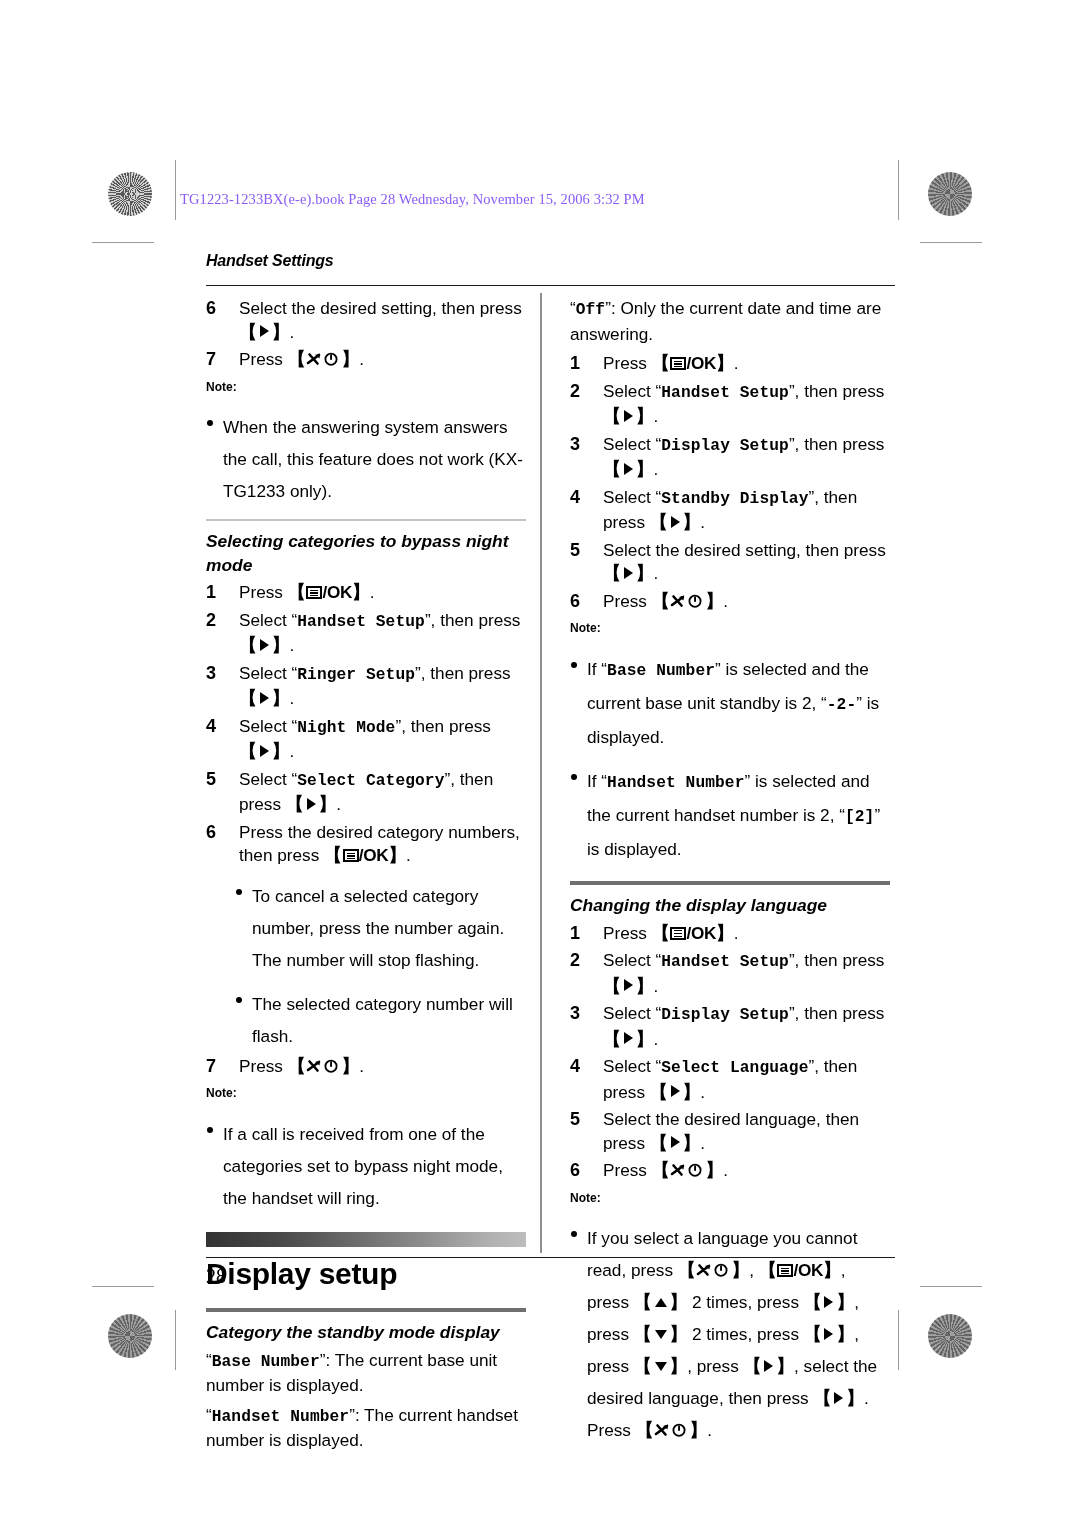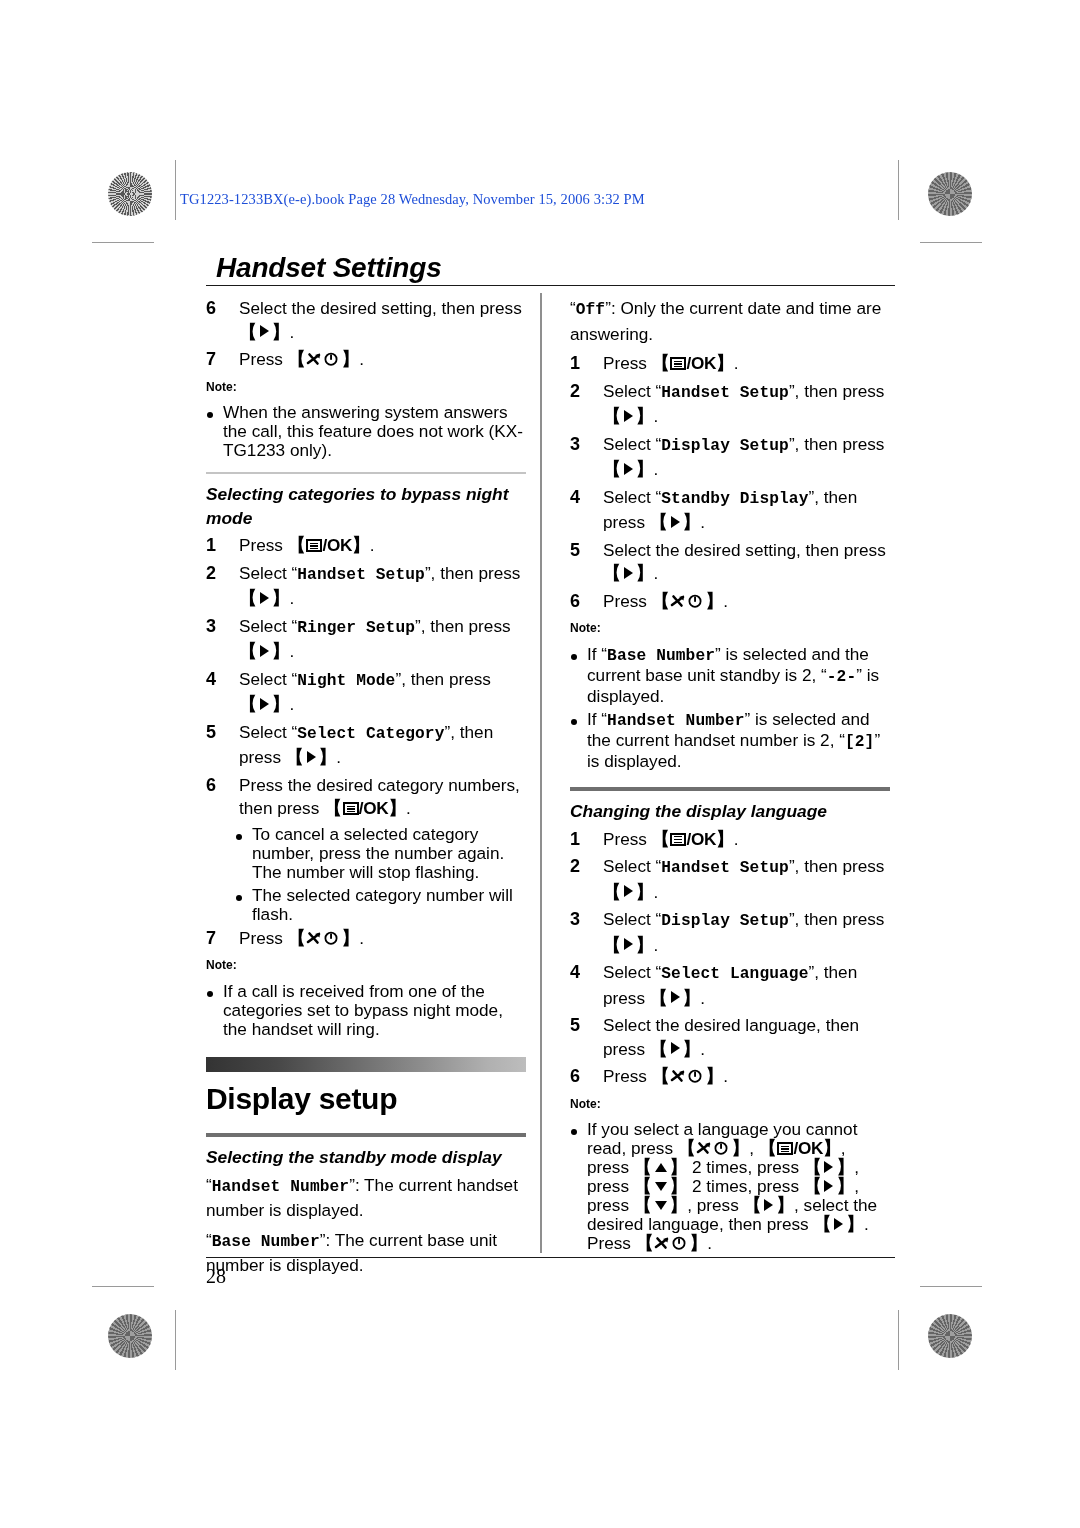--- a/index.html
+++ b/index.html
@@ -50,30 +50,30 @@
     width: 720px;
     height: 1115px;
   }
 
   .filename-line {
     position: absolute;
     left: 5px;
     top: 6px;
     font-family: "Liberation Serif", serif;
     font-size: 14.5px;
-    color: #1d4ed8;
+    color: #8b5cf6;
     letter-spacing: 0.1px;
     white-space: nowrap;
   }
 
   .section-title {
     position: absolute;
-    left: 41px;
+    left: 31px;
     top: 67px;
-    font-size: 28px;
+    font-size: 16px;
     font-style: italic;
     font-weight: bold;
     letter-spacing: -0.2px;
   }
 
   .rule-top {
     position: absolute;
     left: 31px;
     top: 100px;
     width: 689px;
@@ -140,23 +140,23 @@
   .note-head {
     font-size: 12px;
     font-weight: bold;
     line-height: 23.5px;
     margin: 3px 0 1px 0;
   }
 
   .bullet {
     position: relative;
     font-size: 17.2px;
-    line-height: 19px;
+    line-height: 32px;
     padding-left: 17px;
-    margin: 4px 0 3px 0;
+    margin: 12px 0 3px 0;
   }
   .bullet::before {
     content: "";
     position: absolute;
     left: 1px;
     top: 9px;
     width: 6px;
     height: 6px;
     background: #000;
     border-radius: 50%;
@@ -376,25 +376,25 @@
             </svg></span><span class="brk">】</span></span><span>.</span>
     </div>
 
     <div class="note-head">Note:</div>
     <div class="bullet">If a call is received from one of the categories set to bypass night mode, the handset will ring.</div>
 
     <div class="grad-bar"></div>
     <div class="big-head">Display setup</div>
     <div class="gray-bar"></div>
 
-    <div class="subhead">Selecting the standby mode display</div>
+    <div class="subhead">Category the standby mode display</div>
+
+    <div class="para">“<span class="mono">Base Number</span>”<span>: The current base unit number is displayed.</span></div>
 
     <div class="para">“<span class="mono">Handset Number</span>”<span>: The current handset number is displayed.</span></div>
-
-    <div class="para">“<span class="mono">Base Number</span>”<span>: The current base unit number is displayed.</span></div>
 
   </div>
 
   <div class="col col-right">
 
     <div class="para">“<span class="mono">Off</span>”<span>: Only the current date and time are answering.</span></div>
 
     <div class="step">
       <span class="num">1</span><span>Press </span><span class="keycap"><span class="brk">【</span><span class="ico-menu"><i></i><i></i><i></i></span>/OK<span class="brk">】</span></span><span>.</span>
     </div>

